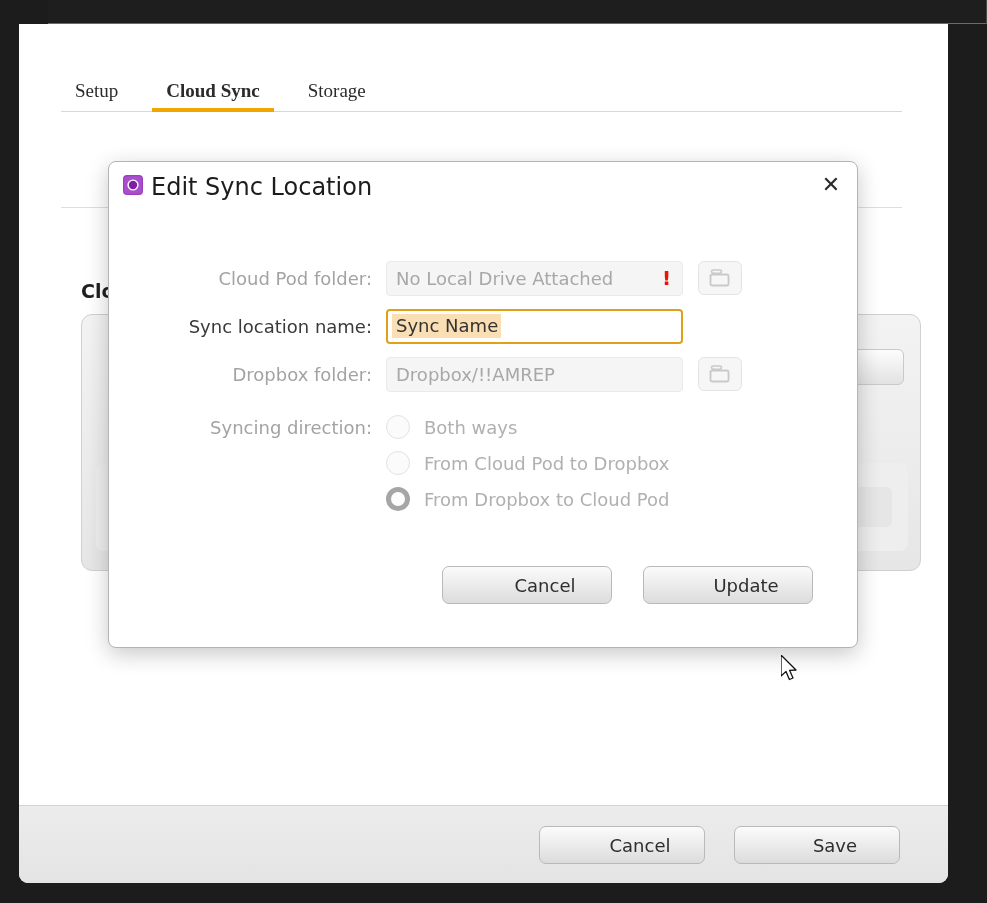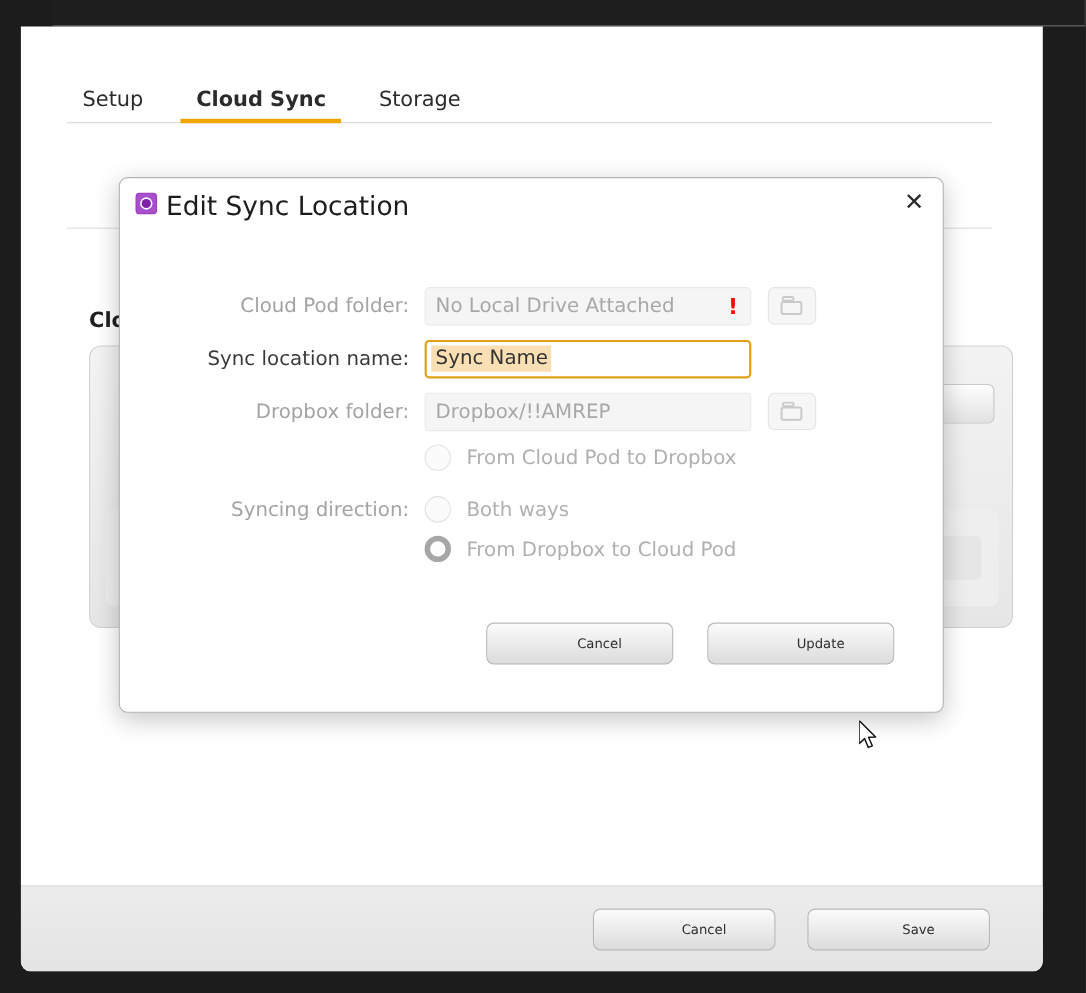--- a/index.html
+++ b/index.html
@@ -48,20 +48,21 @@
   
   .tabbar {
     position: absolute;
     left: 42px;
     top: 33px;
     width: 841px;
     height: 54px;
     border-bottom: 1px solid #d7d7d7;
     display: flex;
     align-items: flex-end;
+    font-family: Liberation Serif, serif;
   }
   .tab {
     position: relative;
     padding: 0 14px 11px 14px;
     font-size: 19px;
     color: #2b2b2b;
     cursor: pointer;
     line-height: 1;
     white-space: nowrap;
   }
@@ -207,21 +208,21 @@
     height: 78px;
     background: linear-gradient(180deg,#ececec 0%, #e4e4e4 100%);
     border-top: 1px solid #d2d2d2;
     box-sizing: border-box;
   }
 
   .btn {
     border-radius: 7px;
     border: 1px solid #b9b9b9;
     background: linear-gradient(180deg,#fbfbfb 0%, #ededed 45%, #dcdcdc 100%);
-    font-size: 12px;
+    font-size: 18px;
     color: #2e2e2e;
     display: flex;
     align-items: center;
     justify-content: center;
     cursor: pointer;
     box-sizing: border-box;
     font-family: "DejaVu Sans", "Liberation Sans", sans-serif;
     user-select: none;
     padding-left: 36px;
   }
@@ -490,32 +491,32 @@
           <span class="field-text">Dropbox/!!AMREP</span>
         </div>
         <div class="browse-btn">
           <svg width="22" height="18" viewBox="0 0 22 18">
             <rect x="2.5" y="1" width="10" height="3.2" rx="1.6" fill="none" stroke="#c9c9c9" stroke-width="1.6"></rect>
             <rect x="1.5" y="5.5" width="18" height="11" rx="1.8" fill="none" stroke="#c9c9c9" stroke-width="1.8"></rect>
           </svg>
         </div>
       </div>
 
+      <div class="radio-row" style="margin-top:11px;">
+        <div class="form-label dim">Syncing direction:</div>
+        <div class="radio dim"></div>
+        <div class="rlabel">Both ways</div>
+      </div>
+
       <div class="radio-row">
         <div class="spacer"></div>
         <div class="radio dim"></div>
         <div class="rlabel">From Cloud Pod to Dropbox</div>
       </div>
 
-      <div class="radio-row" style="margin-top:11px;">
-        <div class="form-label dim">Syncing direction:</div>
-        <div class="radio dim"></div>
-        <div class="rlabel">Both ways</div>
-      </div>
-
       <div class="radio-row">
         <div class="spacer"></div>
         <div class="radio checked dim"></div>
         <div class="rlabel">From Dropbox to Cloud Pod</div>
       </div>
 
     </div>
 
     <div class="modal-actions">
       <div class="btn btn-cancel">Cancel</div>

